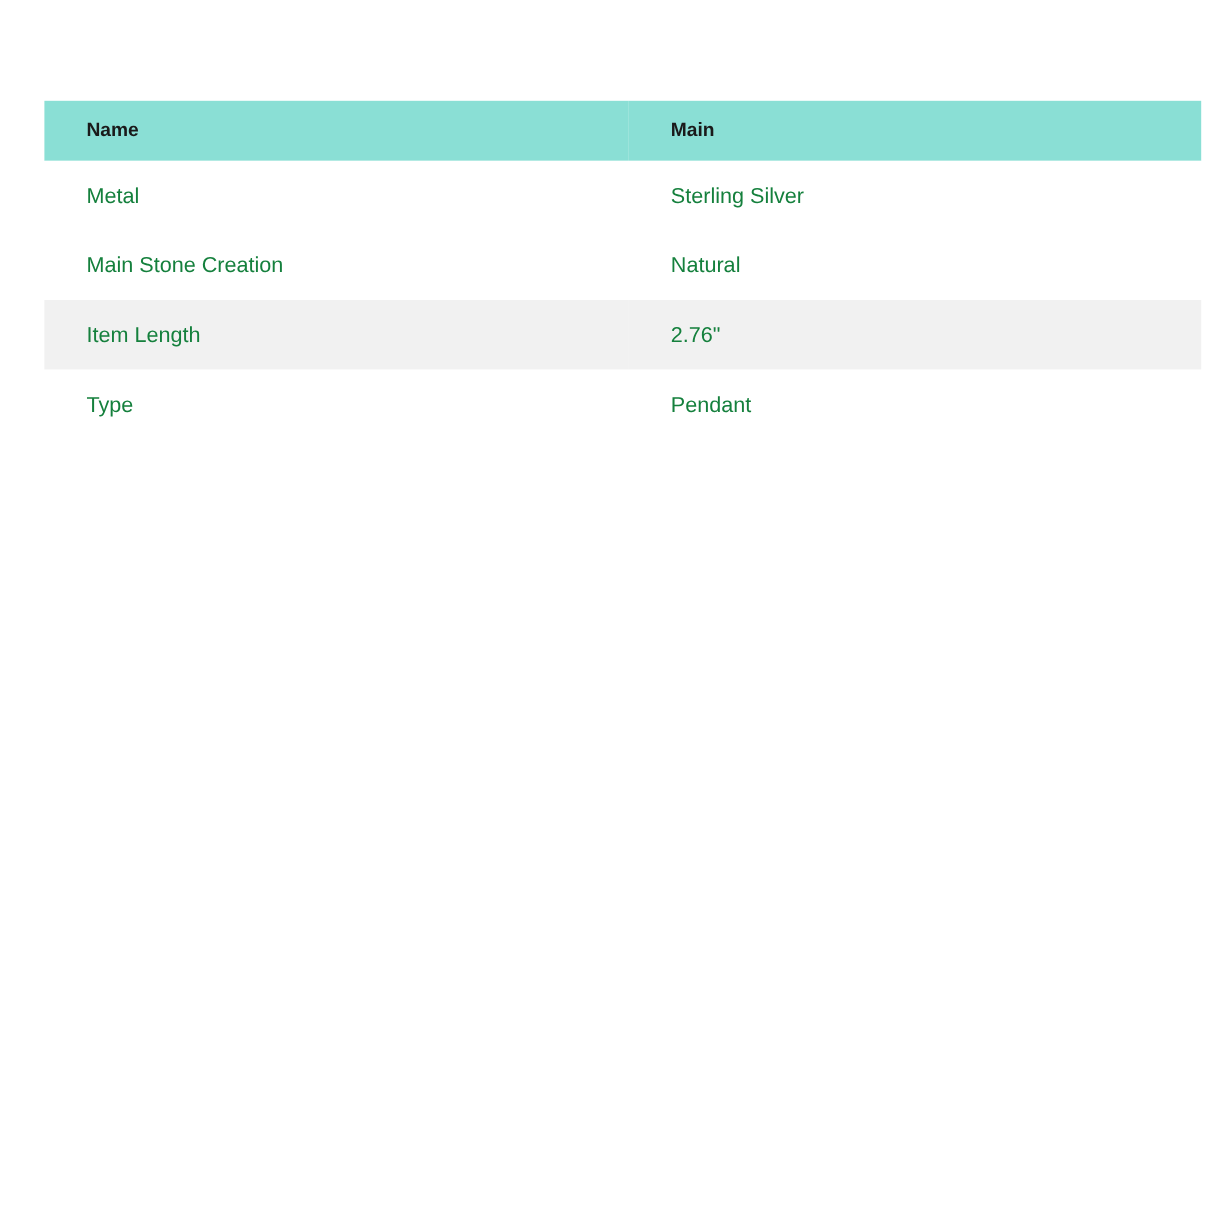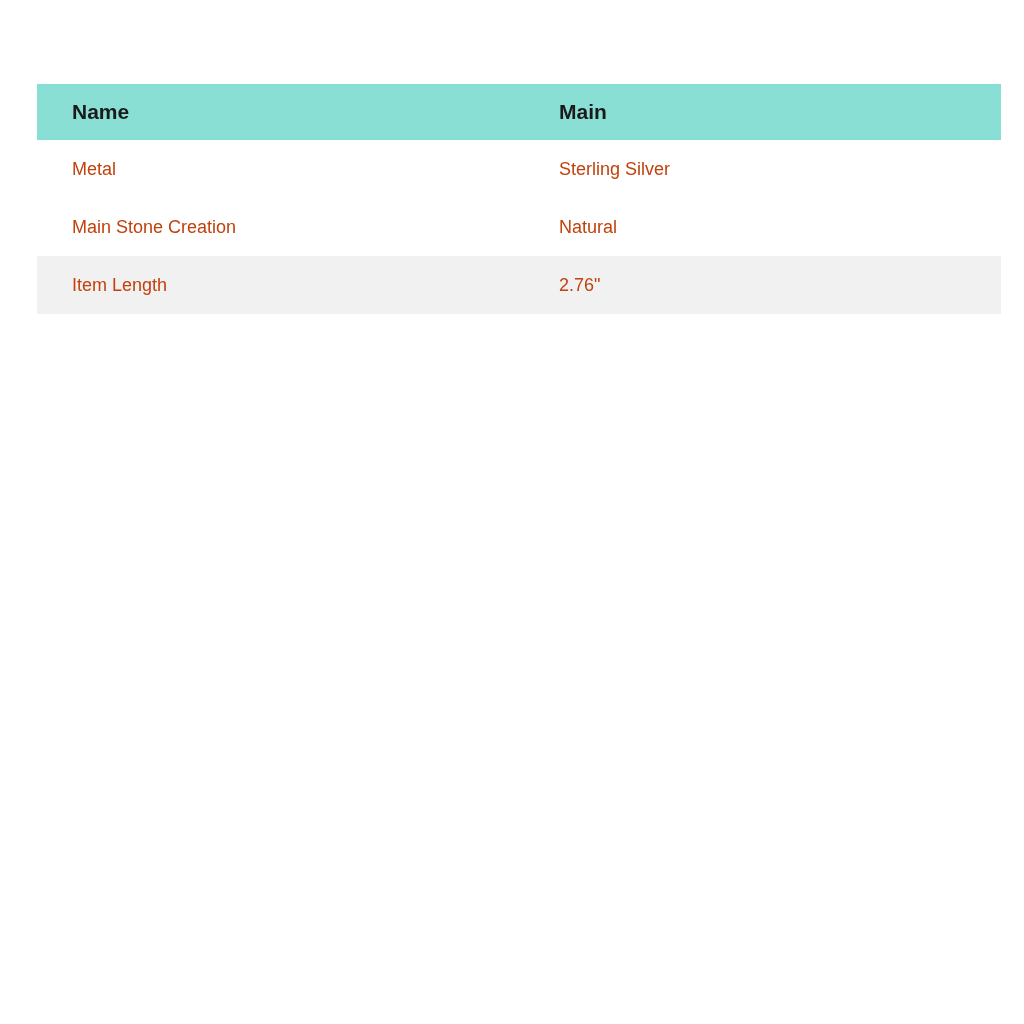--- a/index.html
+++ b/index.html
@@ -27,32 +27,32 @@
     border-collapse: collapse;
     table-layout: fixed;
   }
 
   .spec-table col.col-name { width: 487px; }
   .spec-table col.col-value { width: 477px; }
 
   .spec-table th {
     background: #8ADFD5;
     color: #1a1a1a;
-    font-size: 21px;
+    font-size: 16px;
     font-weight: 600;
     text-align: left;
     padding: 16px 0 16px 35px;
     height: 50px;
     box-sizing: border-box;
     border: none;
   }
 
   .spec-table td {
     font-size: 18px;
-    color: #c2410c;
+    color: #15803d;
     text-align: left;
     padding: 16px 0 16px 35px;
     height: 58px;
     box-sizing: border-box;
     border: none;
     font-weight: 400;
   }
 
   .spec-table tr.row-odd td {
     background: #ffffff;
@@ -83,15 +83,19 @@
         <td>Sterling Silver</td>
       </tr>
       <tr class="row-odd">
         <td>Main Stone Creation</td>
         <td>Natural</td>
       </tr>
       <tr class="row-even">
         <td>Item Length</td>
         <td>2.76"</td>
       </tr>
+      <tr class="row-odd">
+        <td>Type</td>
+        <td>Pendant</td>
+      </tr>
     </tbody>
   </table>
 </div>
 
 </body></html>

